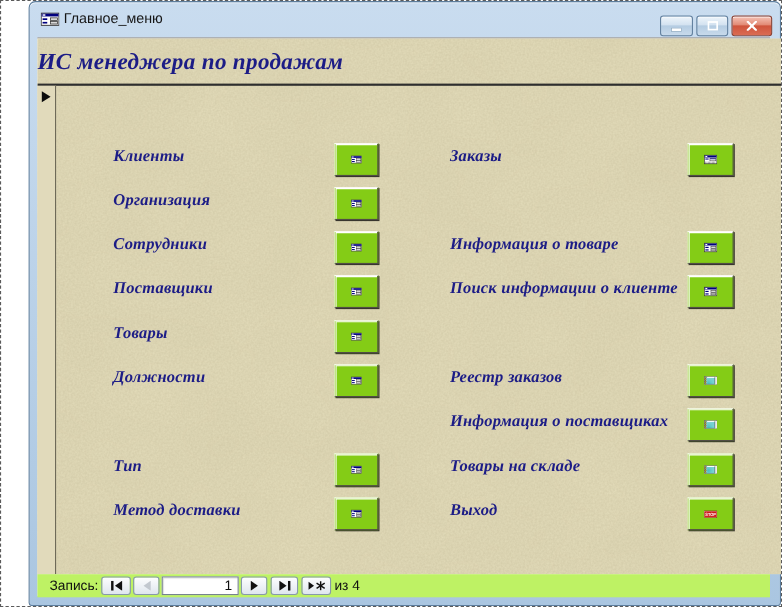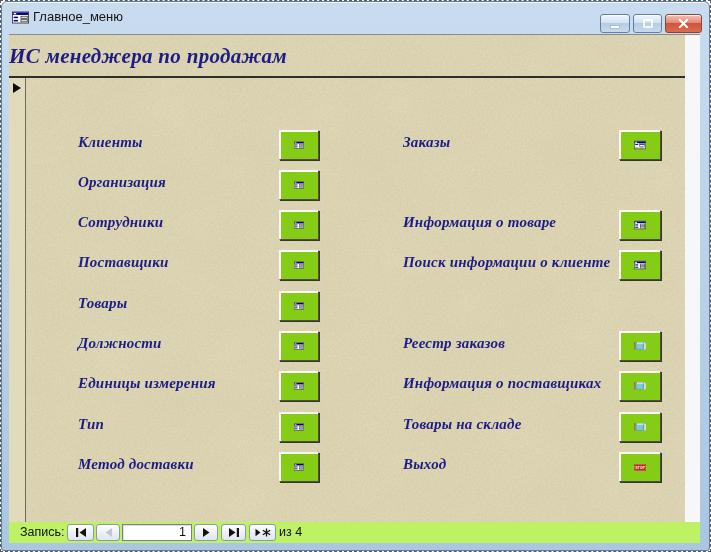--- a/index.html
+++ b/index.html
@@ -1,39 +1,39 @@
 <!DOCTYPE html>
 <html><head>
 <meta charset="utf-8">
 <style>
   html,body{margin:0;padding:0;background:#ffffff;}
   .stage{position:relative;width:711px;height:552px;box-sizing:border-box;border:1px dashed #5a5a5a;font-family:"Liberation Sans",sans-serif;overflow:hidden;}
   
-  .window{position:absolute;inset:0;background:linear-gradient(#c9dcef,#aac6e1);border:1px solid #5d7e9e;border-radius:6px 6px 3px 3px;box-shadow:inset 0 1px 0 rgba(255,255,255,.75);}
+  .window{position:absolute;inset:0;background:linear-gradient(#c9dcef,#aac6e1);border:1px solid #5d7e9e;border-radius:6px 6px 3px 3px;box-shadow:inset 0 1px 0 rgba(255,255,255,.75);margin-left:25px;}
   .titlebar{position:absolute;left:0;top:0;right:0;height:32px;}
   .win-icon{position:absolute;left:10px;top:9px;}
   .win-title{position:absolute;left:31px;top:0;line-height:30px;font-size:13px;color:#161616;}
   .winbtns{position:absolute;top:12px;right:7px;display:flex;gap:3px;}
   .winbtn{height:19px;border:1px solid #63819f;border-radius:3px;display:flex;align-items:center;justify-content:center;background:linear-gradient(#eef5fb 0%,#d3e2f0 45%,#b4cce2 50%,#c8daeb 100%);box-shadow:inset 0 1px 0 rgba(255,255,255,.8);padding:0;cursor:default;}
   .winbtn.min{width:30px;}
   .winbtn.res{width:29px;}
   .winbtn.cls{width:37px;border-color:#8c4334;background:linear-gradient(#f5c3b6 0%,#e28a75 45%,#cf543c 50%,#da6c53 100%);}
   
   .client{position:absolute;left:7px;top:32px;right:9px;bottom:8px;background:#f6f7f9;border-top:1px solid #8a8a8a;}
   .form-surface{position:absolute;left:0;top:0;width:676px;height:487px;background:#e5debc;overflow:hidden;}
   .texture{position:absolute;inset:0;pointer-events:none;}
   .form-header-title{position:absolute;left:0;top:0;width:100%;height:40px;line-height:42px;font-family:"Liberation Serif",serif;font-style:italic;font-weight:bold;font-size:21px;color:#1c1c86;letter-spacing:.3px;}
   .header-sep{position:absolute;left:0;top:41px;width:100%;height:2px;background:#2e2e2e;}
   .record-selector{position:absolute;left:0;top:43px;width:16px;height:444px;background:#e1dabb;border-right:1px solid #6e6a58;}
   .rec-arrow{position:absolute;left:4px;top:5px;width:0;height:0;border-left:8px solid #0c0c0c;border-top:5px solid transparent;border-bottom:5px solid transparent;}
   
   .menu-row{position:absolute;height:26px;}
   .mlabel{position:absolute;left:0;top:0;line-height:26px;white-space:nowrap;font-family:"Liberation Serif",serif;font-style:italic;font-weight:bold;font-size:15px;color:#1c1c86;letter-spacing:.2px;}
   .col-left{left:69px;width:246px;}
-  .col-right{left:394px;width:262px;}
+  .col-right{left:375px;width:262px;}
   .btn3d{position:absolute;top:1px;width:40px;height:23px;background:#84cc16;border:1px solid;border-color:#faf8f2 #514d45 #514d45 #faf8f2;box-shadow:1px 1px 0 #38352e,inset 1px 1px 0 #ffffff;display:flex;align-items:center;justify-content:center;padding:14px;cursor:pointer;}
   .col-left .btn3d{left:201px;}
   .col-right .btn3d{left:216px;width:42px;height:24px;}
   
   .navbar{position:absolute;left:0;top:487px;right:0;height:21px;background:#bef264;color:#101010;font-size:12.5px;}
   .nav-label{position:absolute;left:11px;top:0;line-height:21px;}
   .navbtn{position:absolute;top:2px;height:17px;box-sizing:border-box;border:1px solid #8799ab;border-radius:3px;background:linear-gradient(#fdfefe,#dfe6ee);display:flex;align-items:center;justify-content:center;padding:0;cursor:pointer;}
   .nb-first{left:58px;width:27px;}
   .nb-prev{left:87px;width:24px;}
   .nb-next{left:185px;width:24px;}
@@ -179,28 +179,20 @@
             </button>
         </div>
         <div class="menu-row col-left" style="top:295px">
           <span class="mlabel">Должности</span>
           <button class="btn3d">
               <svg width="20" height="14" viewBox="0 0 20 14">
                 <use href="#icon-form"></use>
               </svg>
             </button>
         </div>
-        <div class="menu-row col-left" style="top:335px">
-          <span class="mlabel">Единицы измерения</span>
-          <button class="btn3d">
-              <svg width="20" height="14" viewBox="0 0 20 14">
-                <use href="#icon-form"></use>
-              </svg>
-            </button>
-        </div>
         <div class="menu-row col-left" style="top:376px">
           <span class="mlabel">Тип</span>
           <button class="btn3d">
               <svg width="20" height="14" viewBox="0 0 20 14">
                 <use href="#icon-form"></use>
               </svg>
             </button>
         </div>
         <div class="menu-row col-left" style="top:416px">
           <span class="mlabel">Метод доставки</span>

